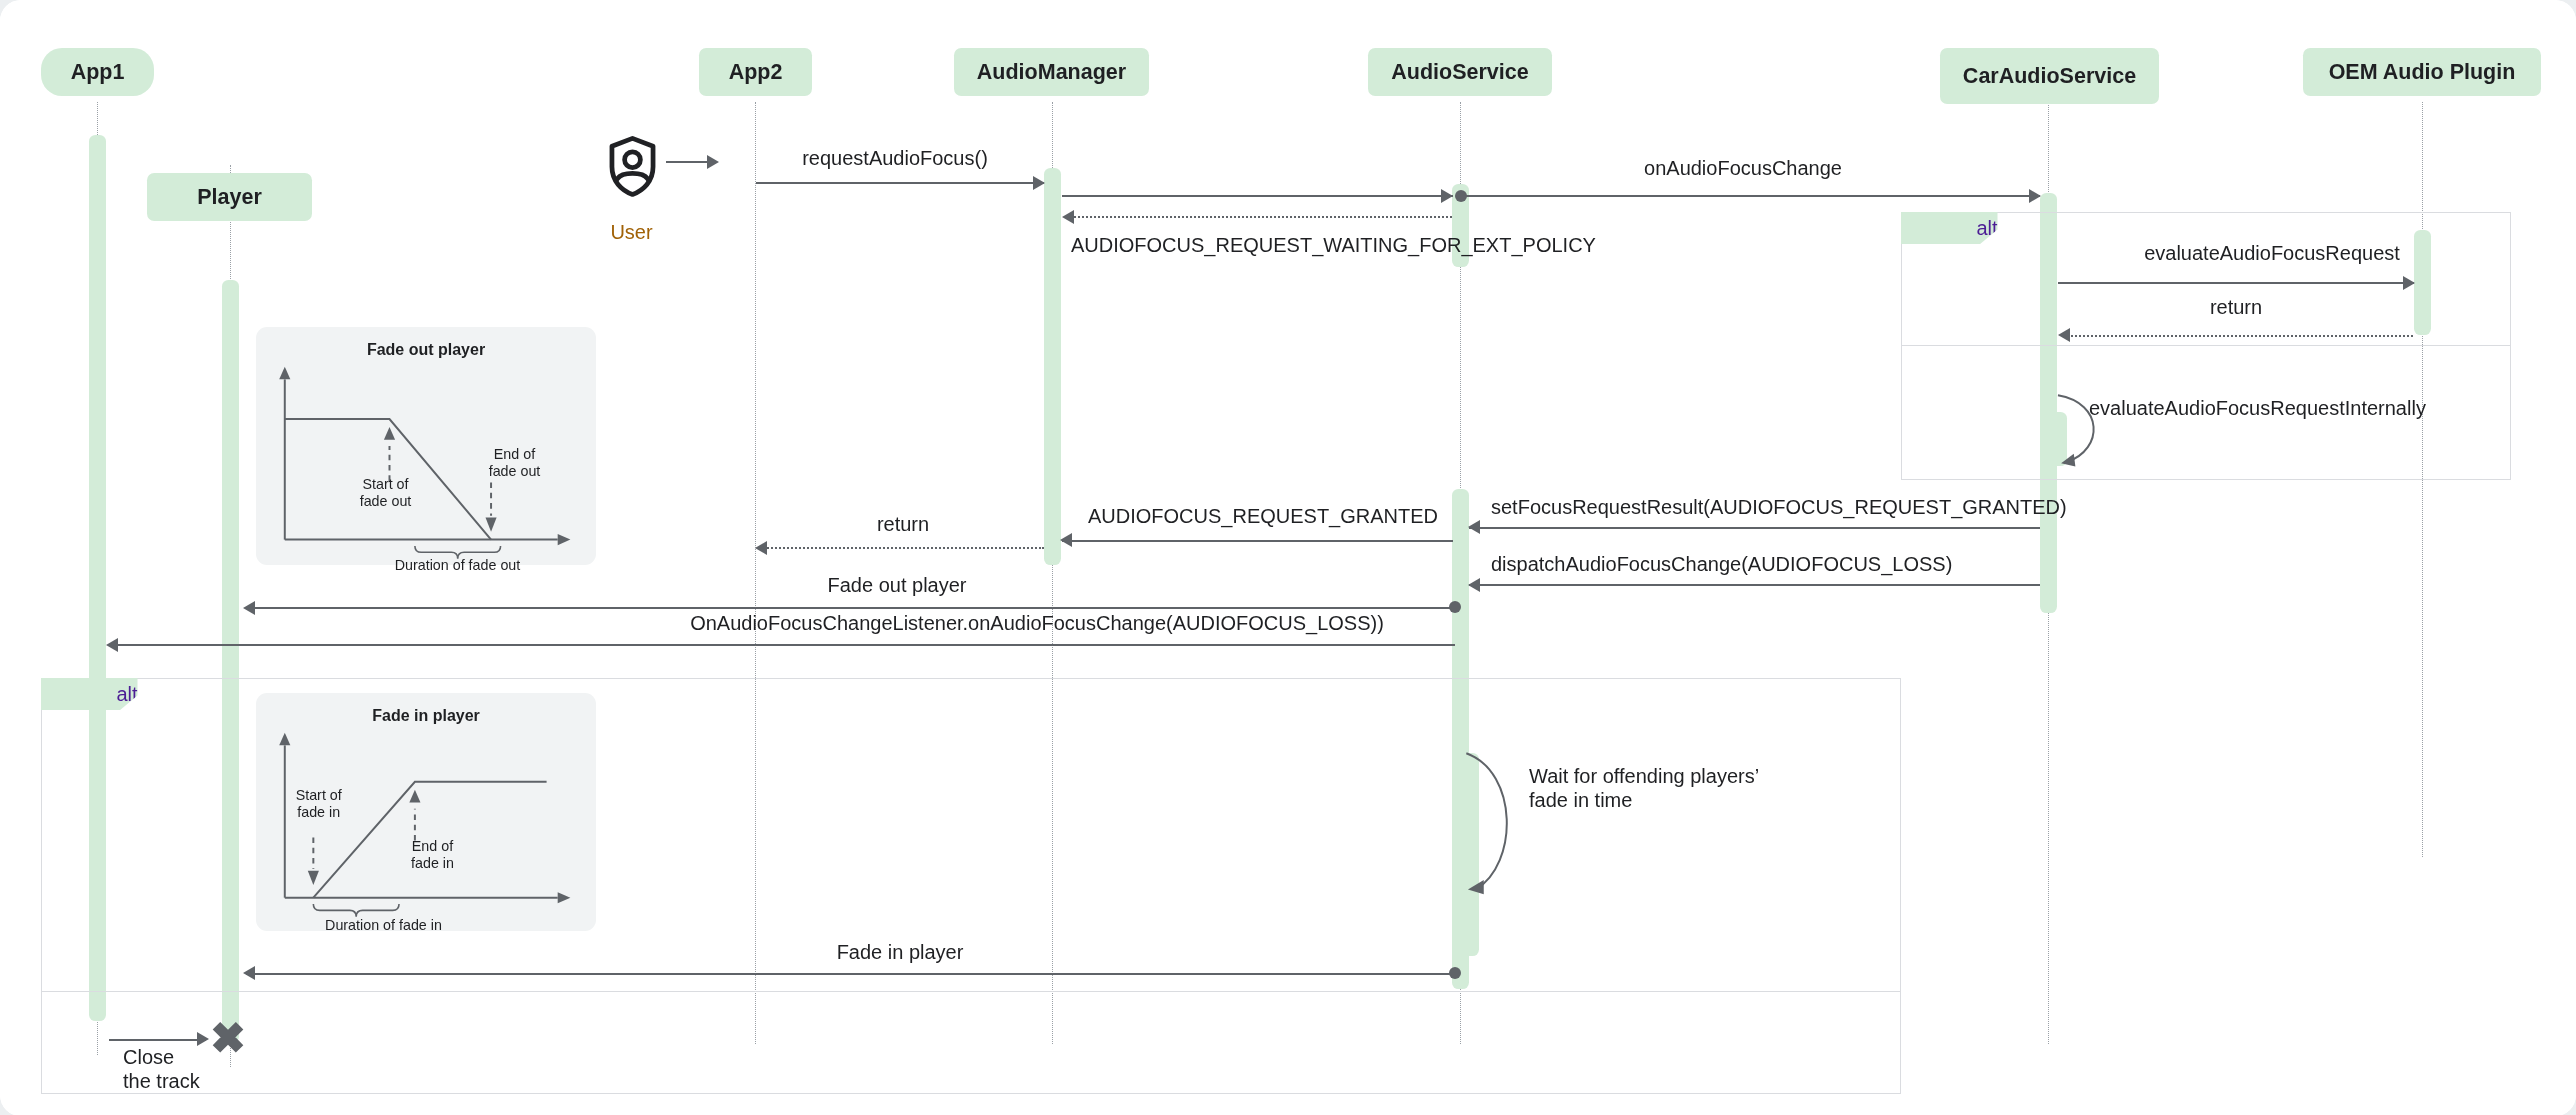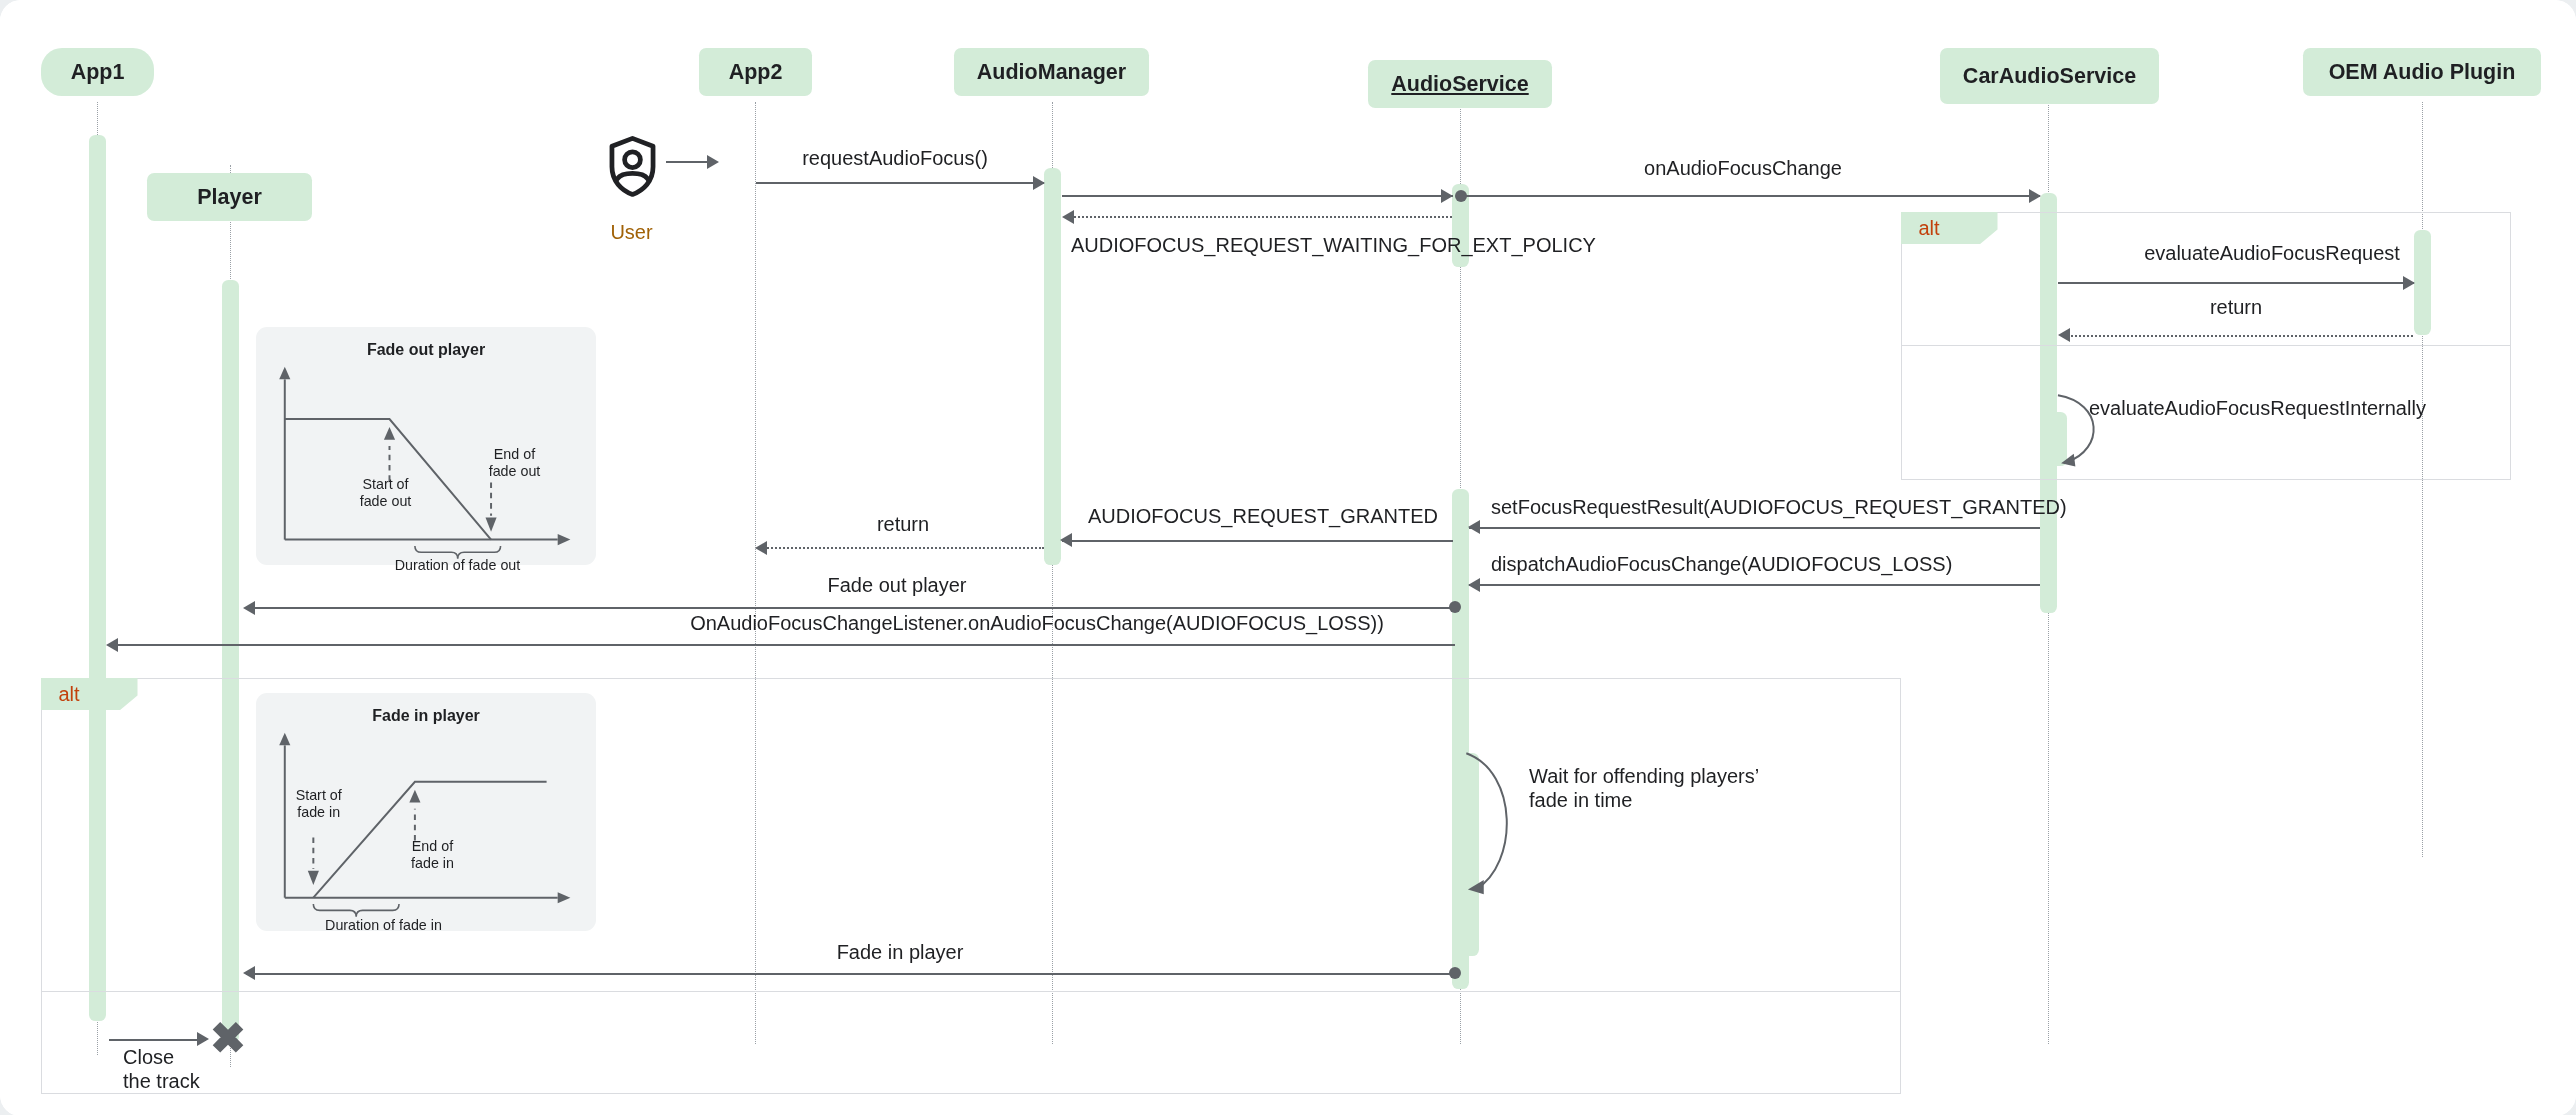--- a/index.html
+++ b/index.html
@@ -41,22 +41,23 @@
   }
   .msg-label.left{transform:none;}
   .frag{
     position:absolute;border:1.2px solid #dadce0;box-sizing:border-box;
     background:transparent;
   }
   .frag-div{position:absolute;height:0;border-top:1.2px solid #dadce0;}
   .frag-tag{
     position:absolute;background:#d3ecd8;height:32px;
     display:flex;align-items:center;padding-left:17.5px;
-    font-size:20px;color:#c2410c;
+    font-size:20px;color:#4c1d95;
     clip-path:polygon(0 0,100% 0,100% 55%,82% 100%,0 100%);
+    justify-content:flex-end;
   }
   .inset{
     position:absolute;background:#f1f3f4;border-radius:11px;
   }
   .inset-title{
     position:absolute;width:100%;text-align:center;
     font-weight:700;font-size:16px;color:#1f2023;
   }
   .inset-cap{
     position:absolute;font-size:14.3px;color:#1f2023;
@@ -90,21 +91,21 @@
   </div>
   <div class="participant" style="left:147px;top:173px;width:165px;height:48px;text-align:center;">
     <span>Player</span>
   </div>
   <div class="participant" style="left:699px;top:48px;width:113px;height:48px;">
     <span>App2</span>
   </div>
   <div class="participant" style="left:954px;top:48px;width:195px;height:48px;">
     <span>AudioManager</span>
   </div>
-  <div class="participant" style="left:1368px;top:60px;width:184px;height:48px;text-decoration:underline;">
+  <div class="participant" style="left:1368px;top:48px;width:184px;height:48px;">
     <span>AudioService</span>
   </div>
   <div class="participant" style="left:1940px;top:48px;width:219px;height:56px;">
     <span>CarAudioService</span>
   </div>
   <div class="participant" style="left:2303px;top:48px;width:238px;height:48px;">
     <span>OEM Audio Plugin</span>
   </div>
 
   <div style="position:absolute;left:608px;top:135px;width:49px;height:62px;">

